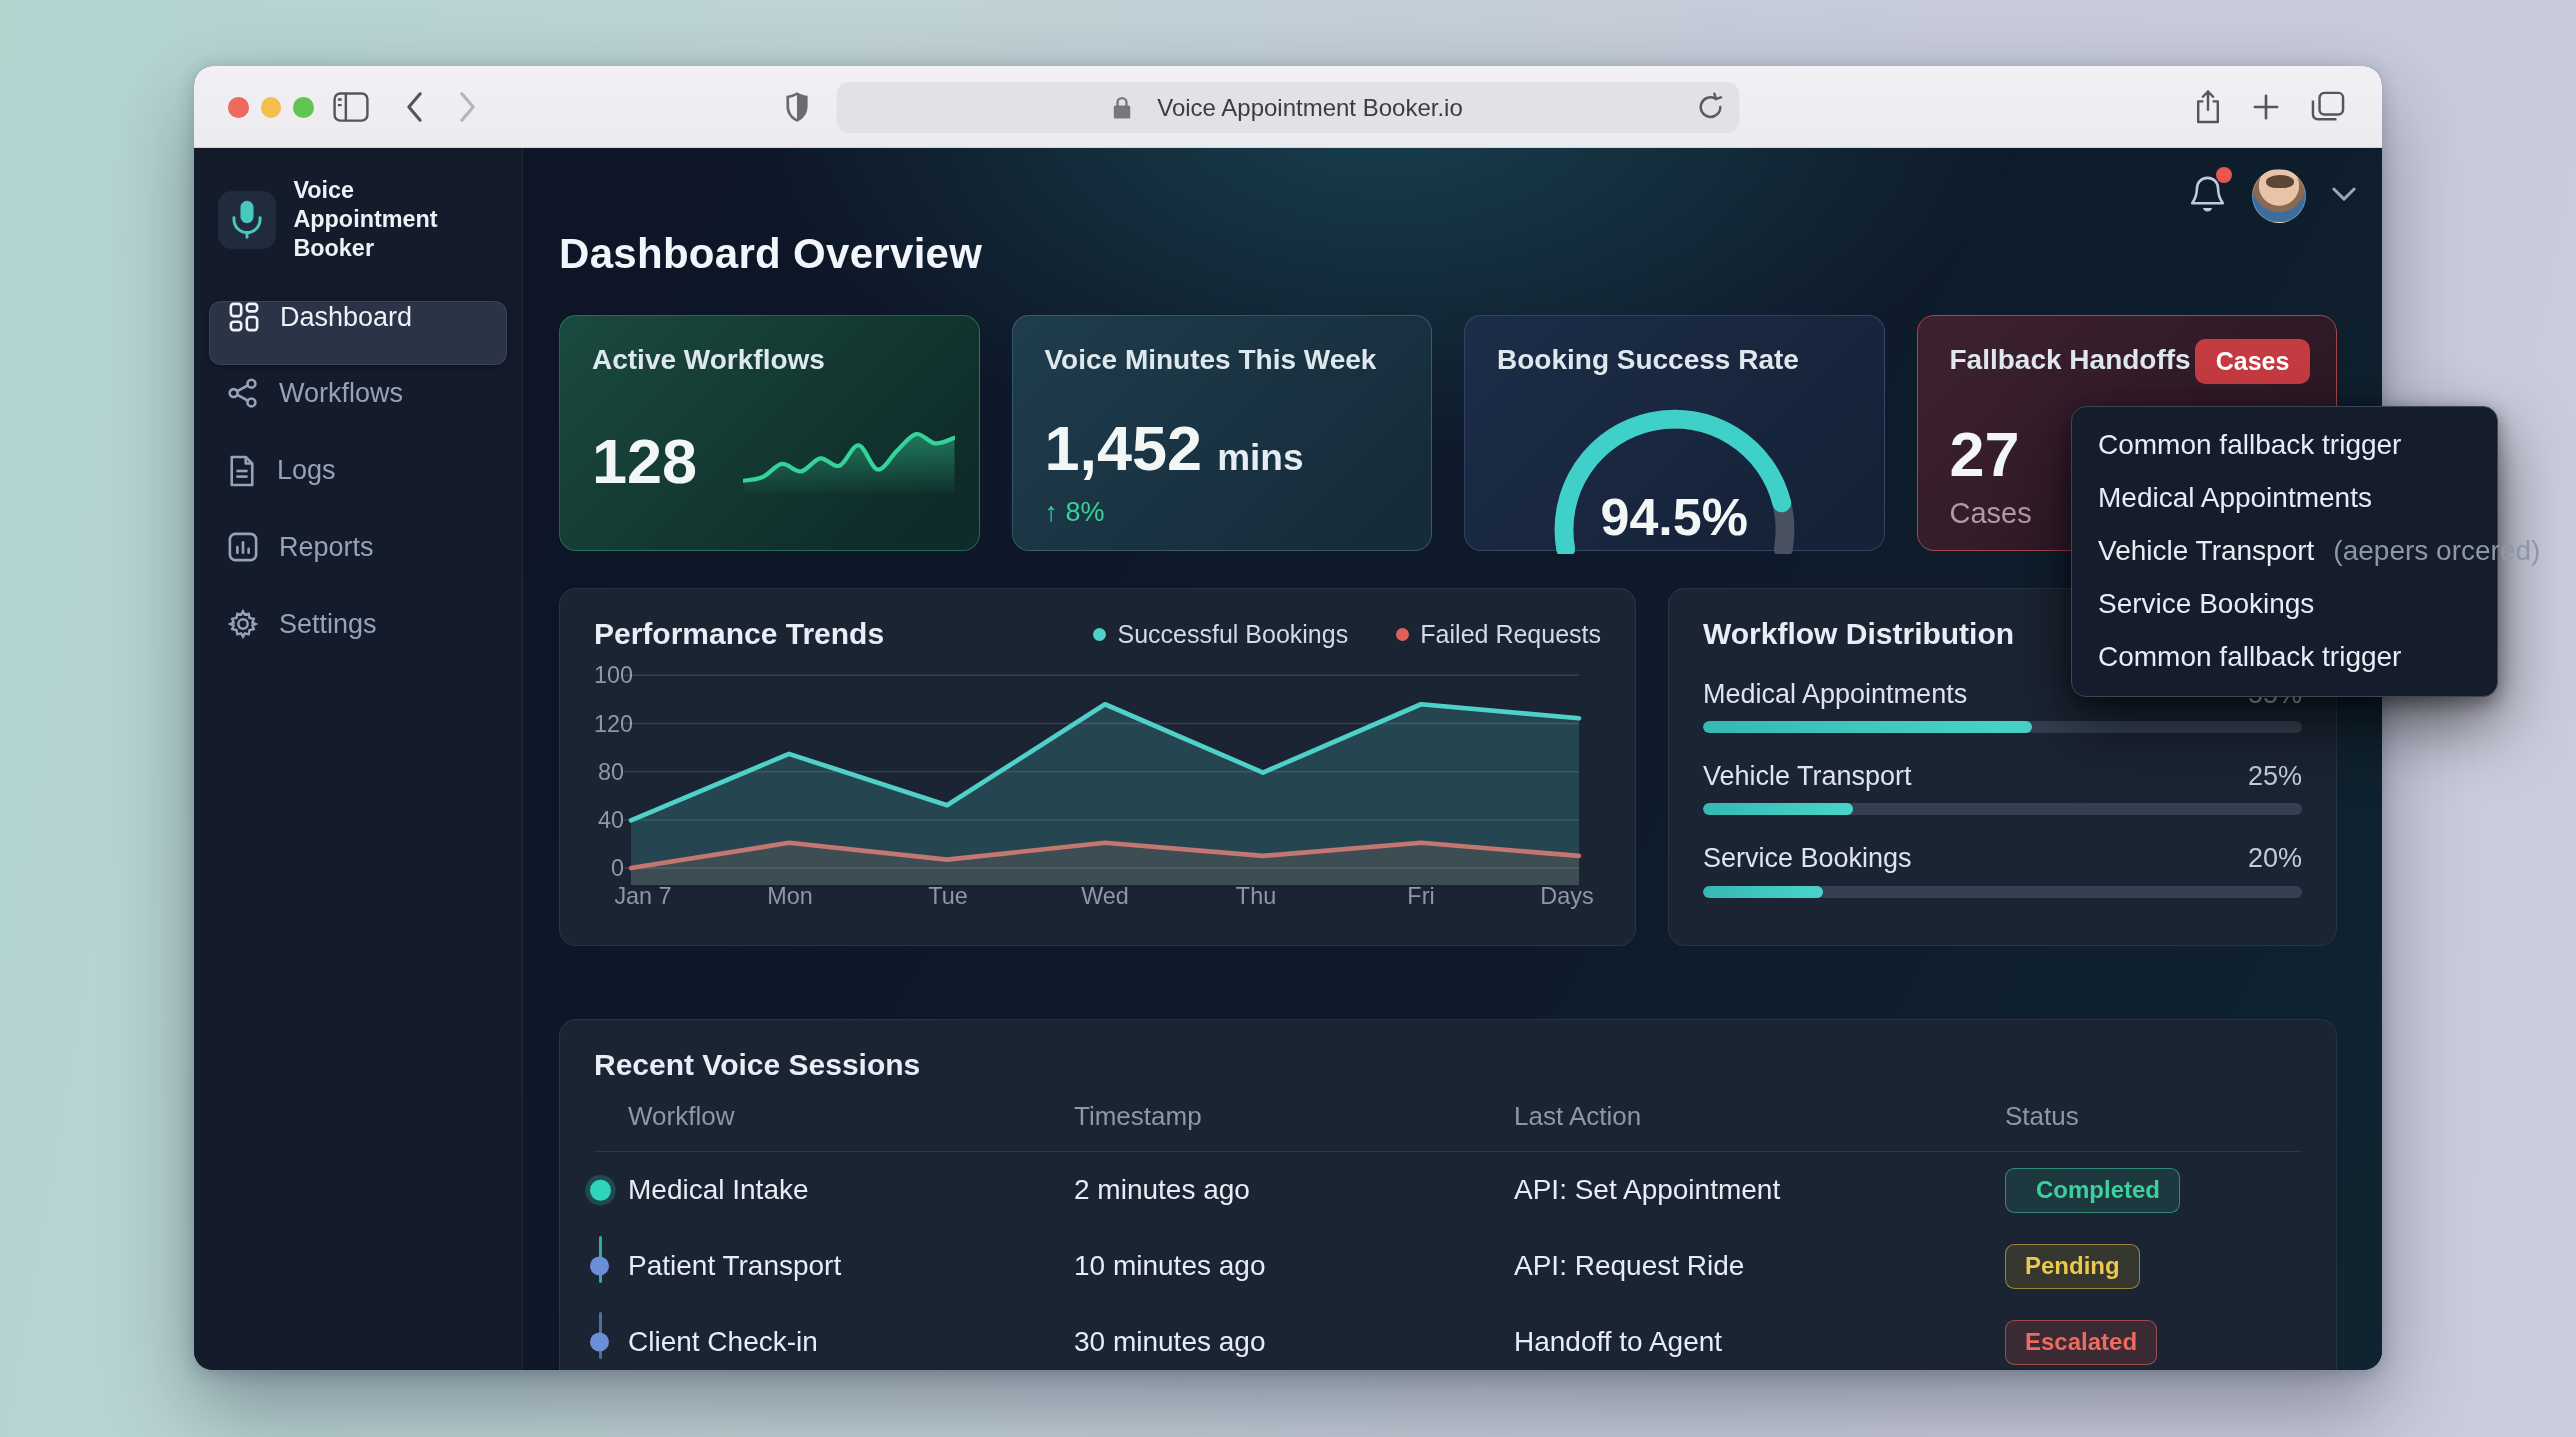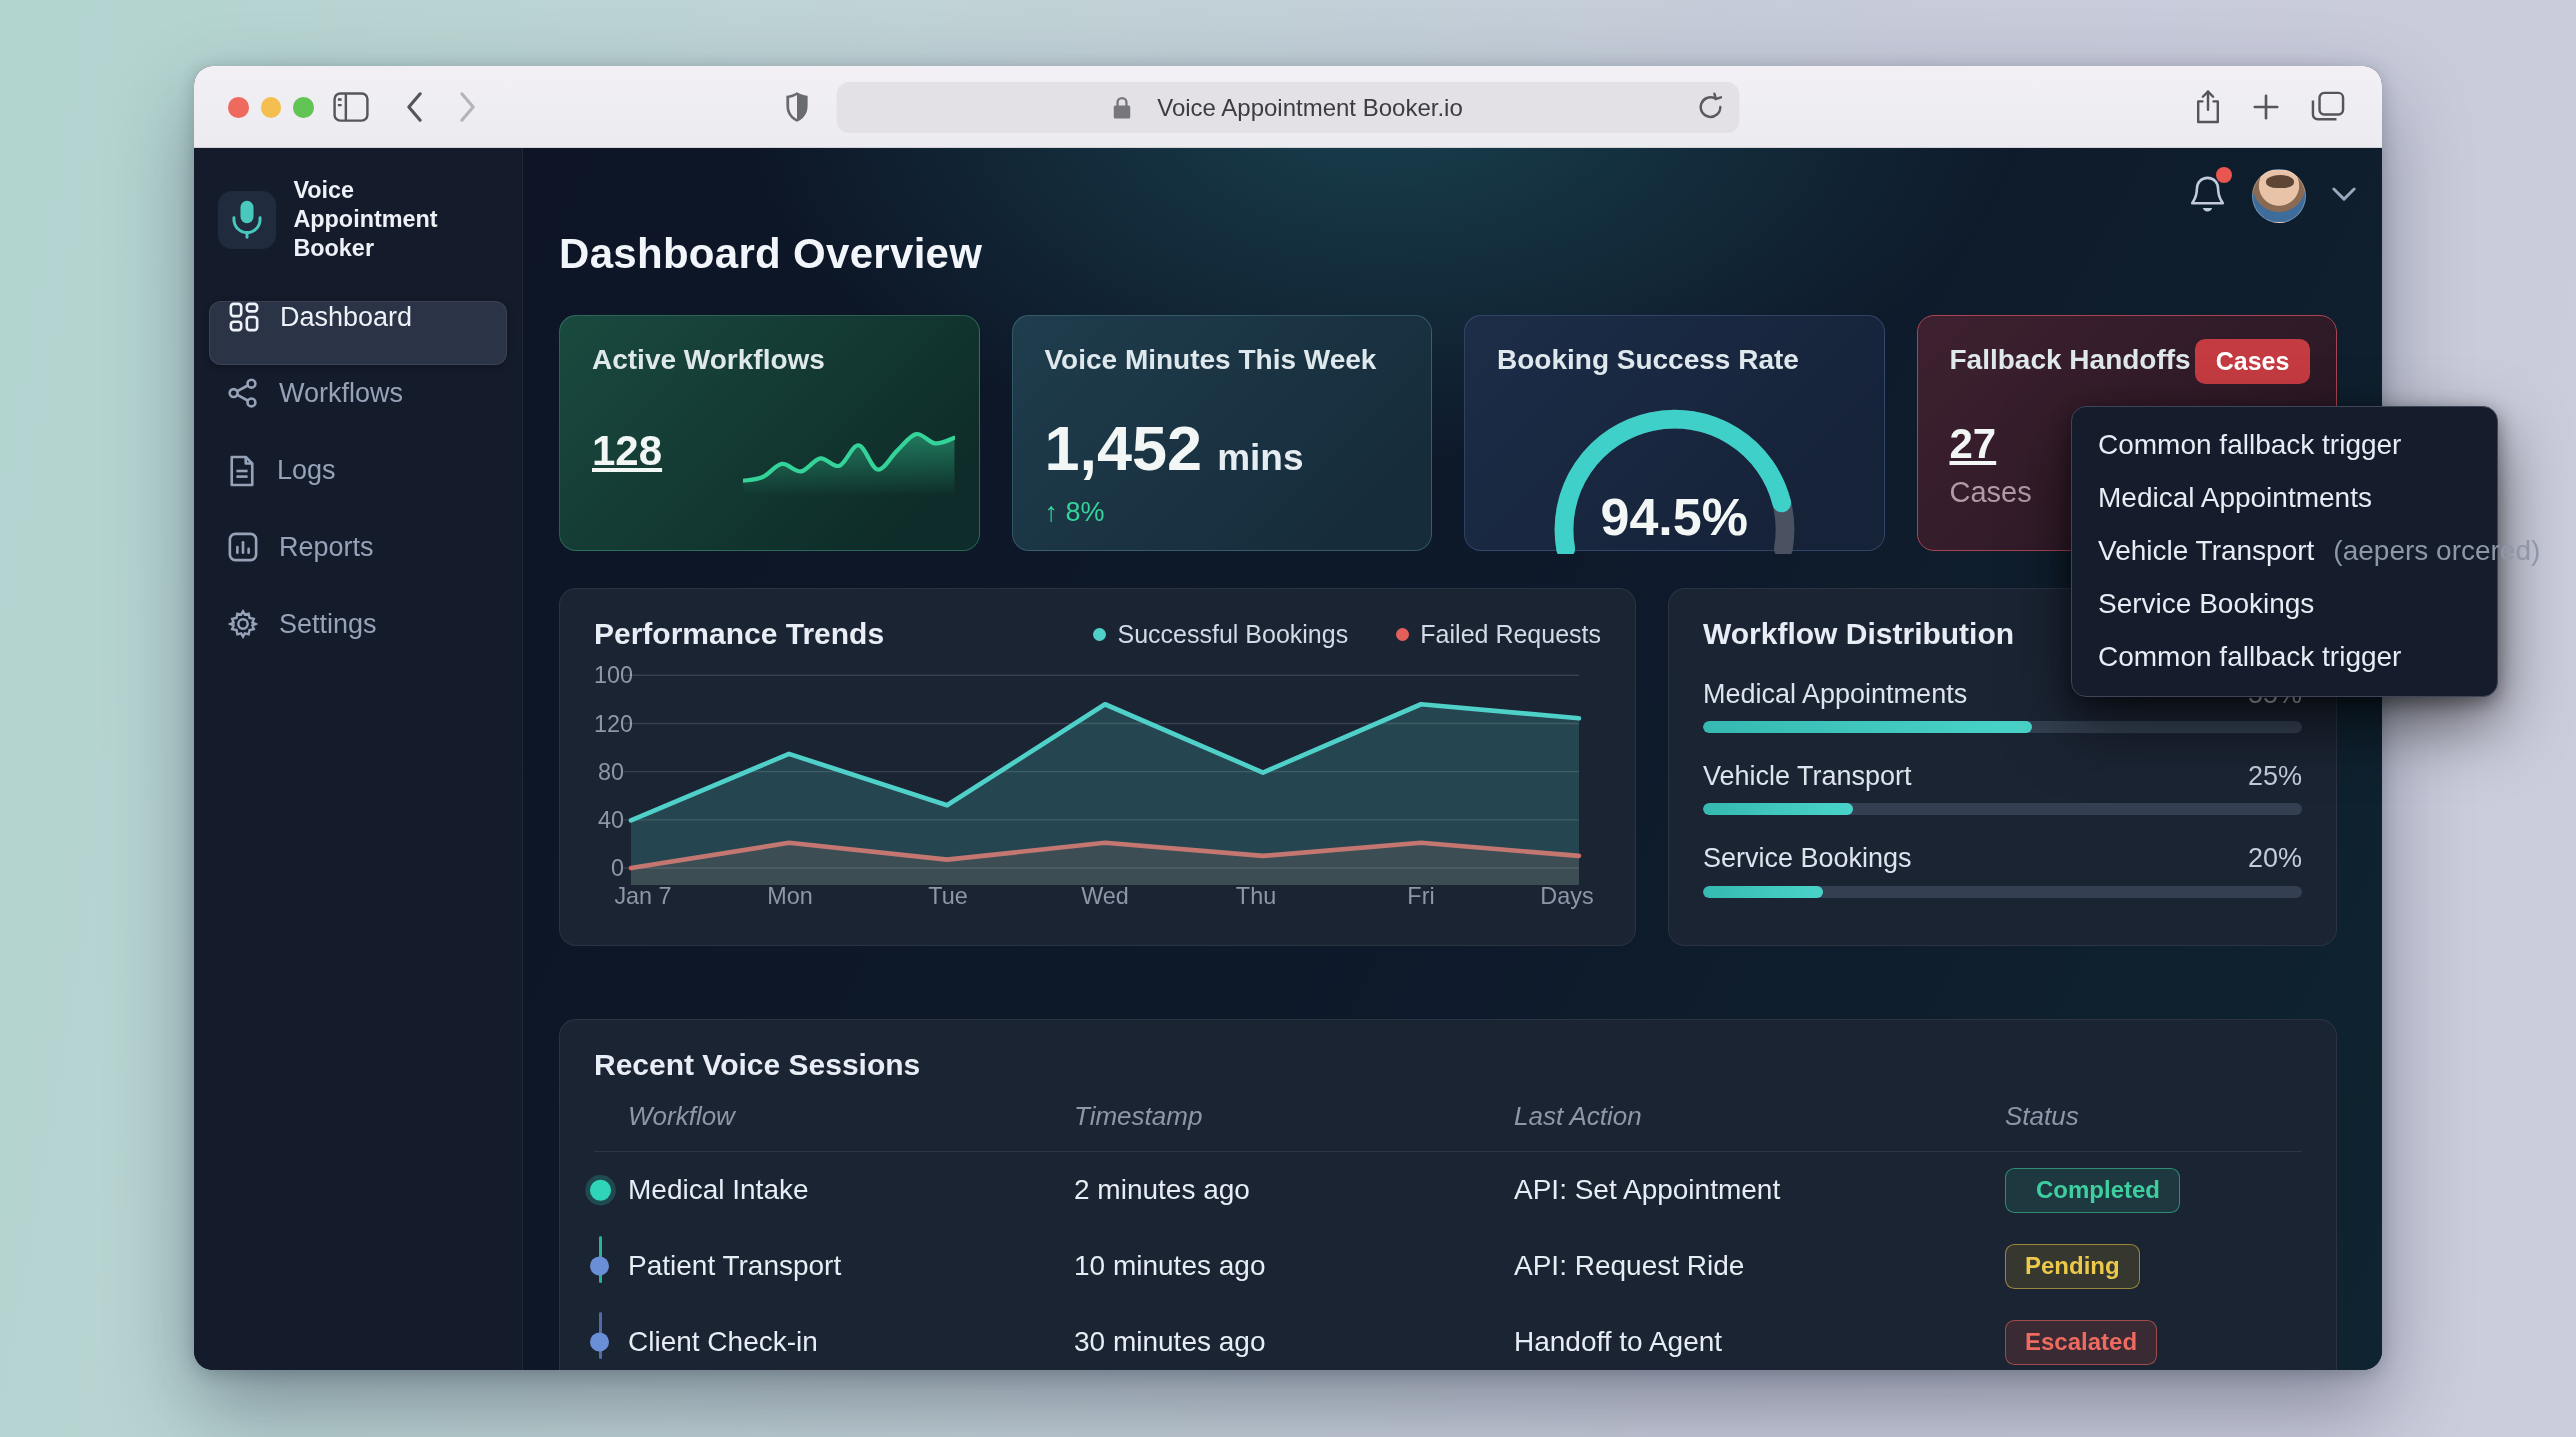--- a/index.html
+++ b/index.html
@@ -50,21 +50,21 @@
     position:relative; overflow:hidden; }
   .avatar::after { content:""; position:absolute; left:13px; top:5.6px; width:28px; height:13px;
     border-radius:50% 50% 40% 40%; background:#5d4634; }
   .chev { color:#9aa6bb; }
 
   .page-title { padding:82px 0 0 36px; color:#f2f6fb; font-size:42px; font-weight:700; letter-spacing:0.3px; }
 
   .cards { margin:37px 45px 0 36px; display:grid; grid-template-columns:repeat(4,1fr); gap:32px; }
   .card { height:236px; border-radius:17px; padding:28px 32px; position:relative; }
   .card .c-title { font-size:28px; font-weight:600; color:#dfe8ec; }
-  .card .c-value { font-size:42px; font-weight:700; color:#f2f7f6; margin-top:54px; line-height:1;text-decoration:underline; }
+  .card .c-value { font-size:63px; font-weight:700; color:#f2f7f6; margin-top:54px; line-height:1; }
   .card-green { background:linear-gradient(135deg,#1a4a3f 0%,#0e2c29 85%); border:0.9px solid rgba(74,160,130,.45); }
   .card-blue  { background:linear-gradient(135deg,#1f3d4d 0%,#162c3b 85%); border:0.9px solid rgba(95,150,170,.4); }
   .card-navy  { background:linear-gradient(135deg,#1d2d48 0%,#152238 85%); border:0.9px solid rgba(90,115,165,.4); }
   .card-red   { background:linear-gradient(135deg,#3e2130 0%,#2a1724 85%); border:1.4px solid #a84550; }
   .spark { position:absolute; right:24px; bottom:45px; }
   .v-row { display:flex; align-items:baseline; gap:15px; margin-top:41px; }
   .v-row .big { font-size:63px; font-weight:700; color:#f2f7f6; line-height:1; }
   .v-row .unit { font-size:37px; font-weight:600; color:#e6edf2; }
   .delta { margin-top:17px; font-size:27px; color:#35d399; }
   .gauge-wrap { position:relative; width:281px; height:165px; margin:13px auto 0; }
@@ -91,21 +91,21 @@
   .dist-group { margin-top:28px; }
   .dist-row { display:flex; justify-content:space-between; align-items:center; font-size:27px; }
   .dist-label { color:#dde4ee; }
   .dist-pct { color:#c3ccd9; }
   .dist-bar { margin-top:11.2px; height:12px; border-radius:6.6px; background:rgba(120,135,160,.28); overflow:hidden; }
   .dist-fill { height:100%; border-radius:6.6px; background:linear-gradient(90deg,#35b9b2,#4ad4c9); }
 
   .sessions { margin:73px 45px 0 36px; height:524px; }
   .sess-grid { display:grid; grid-template-columns:480px 440px 491px 1fr; align-items:center; }
   .sess-head { margin-top:19px; padding-bottom:19px; border-bottom:0.9px solid rgba(255,255,255,.09);
-    color:#8d97a8; font-size:26px;font-style:italic; }
+    color:#8d97a8; font-size:26px; }
   .sess-head .col1 { padding-left:34px; }
   .session-row { height:76px; position:relative; color:#e7edf5; font-size:28px; }
   .session-row .col1 { padding-left:34px; }
   .s-dot { position:absolute; left:-3.7px; top:50%; transform:translateY(-50%); width:20.6px; height:20.6px;
     border-radius:50%; }
   .s-dot.first { box-shadow:0 0 0 4.7px rgba(47,212,185,.22); }
   .s-conn { position:absolute; left:4.7px; top:62px; width:3.7px; height:47px; border-radius:1.9px; opacity:.8; }
   .status-badge { display:inline-block; padding:7.5px 19px; border-radius:9.4px; font-size:24px; font-weight:600;
     justify-self:start; }
   .status-badge.completed { color:#3ecfa0; background:rgba(46,170,130,.16); border:0.9px solid rgba(62,207,160,.55);padding-left:30px; }

